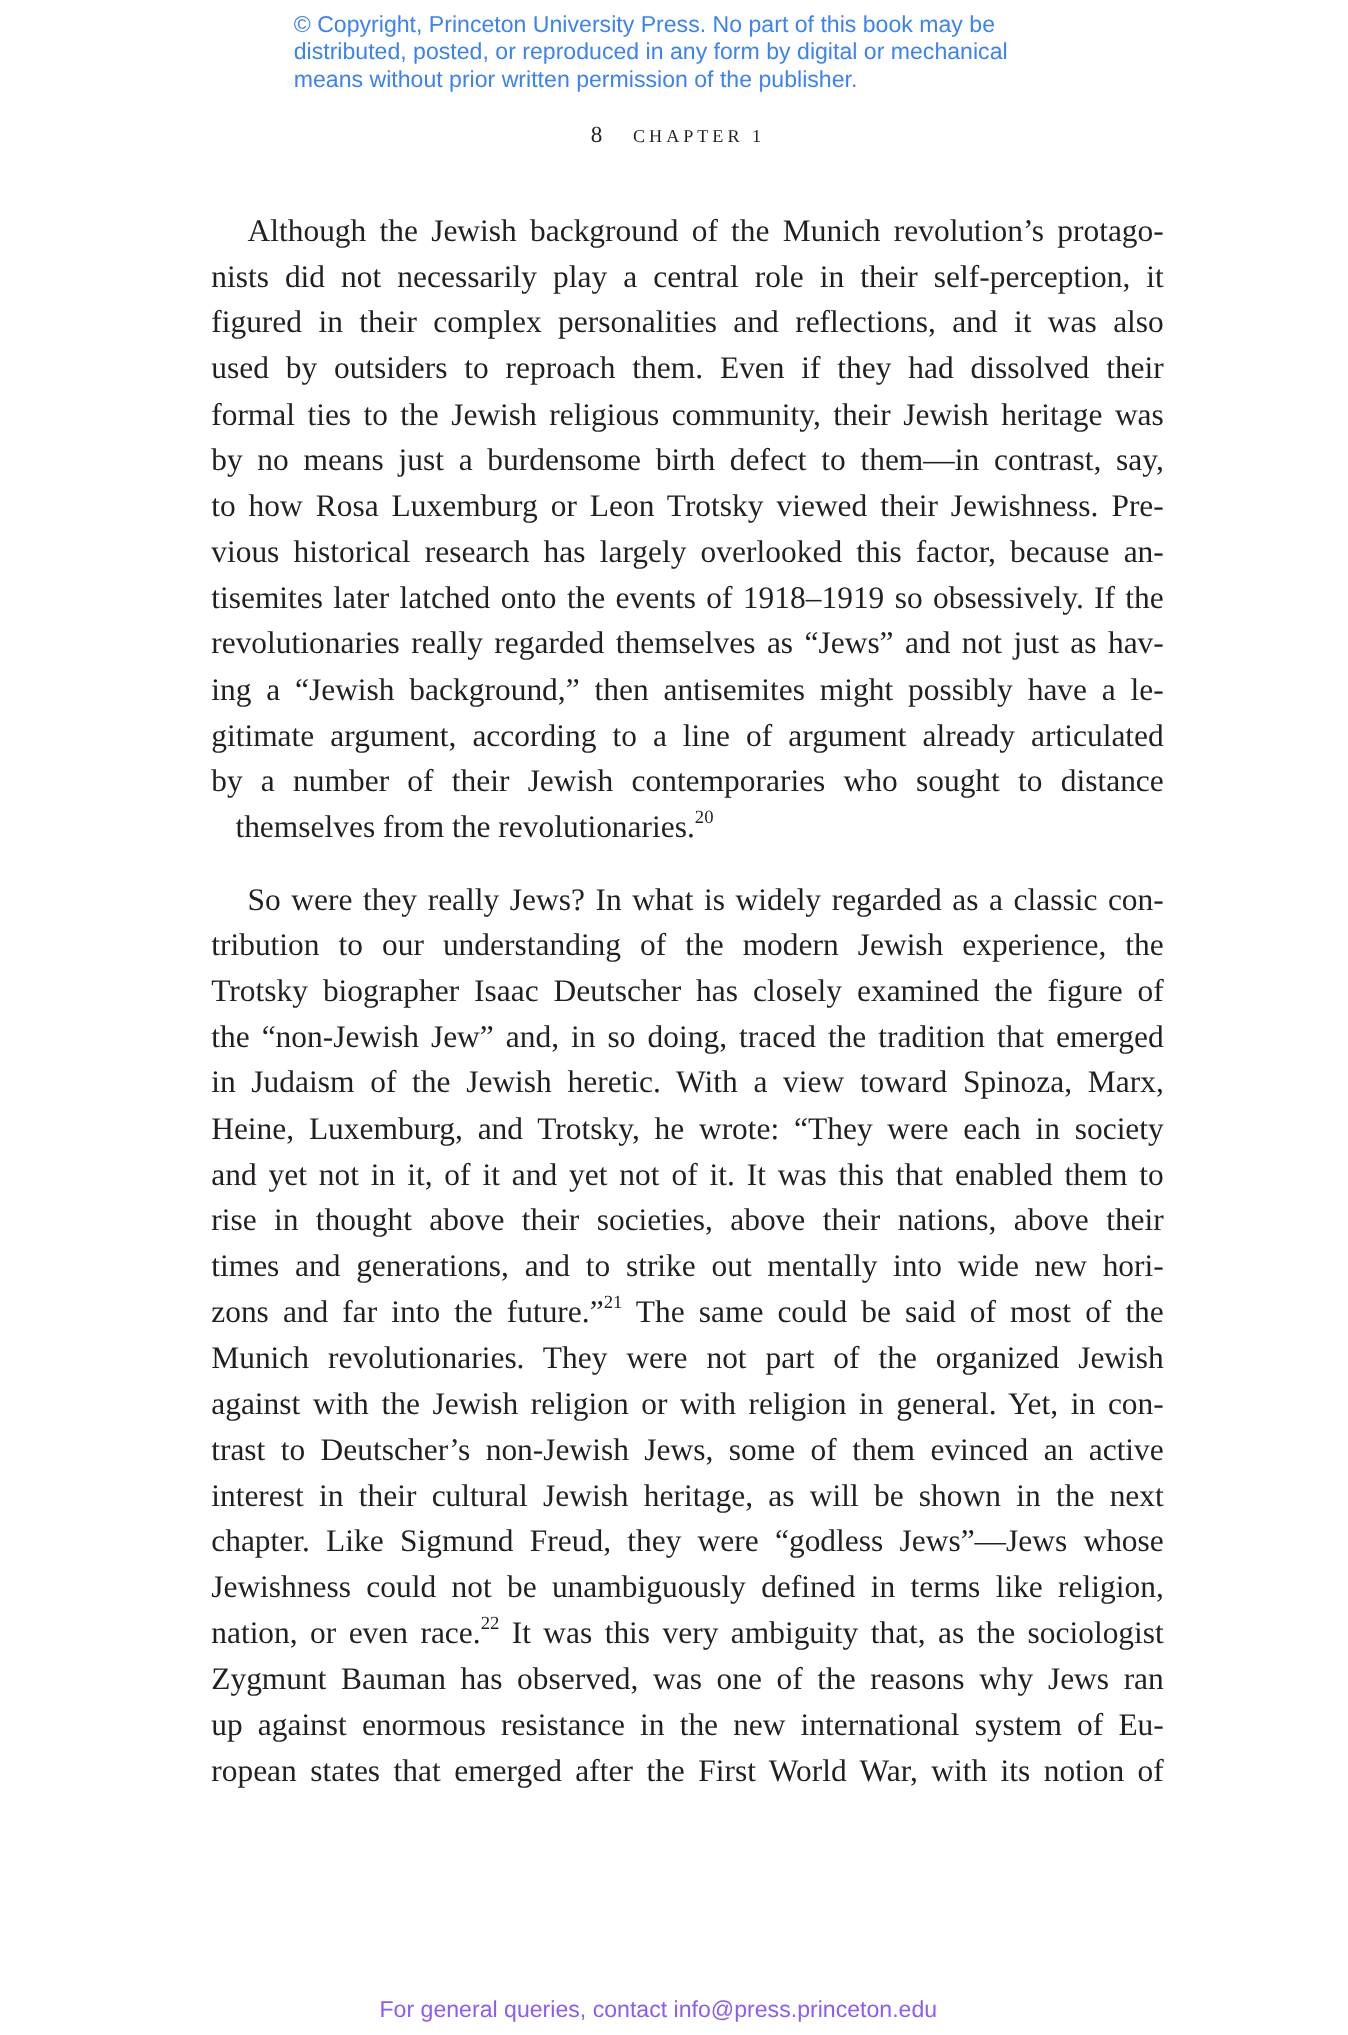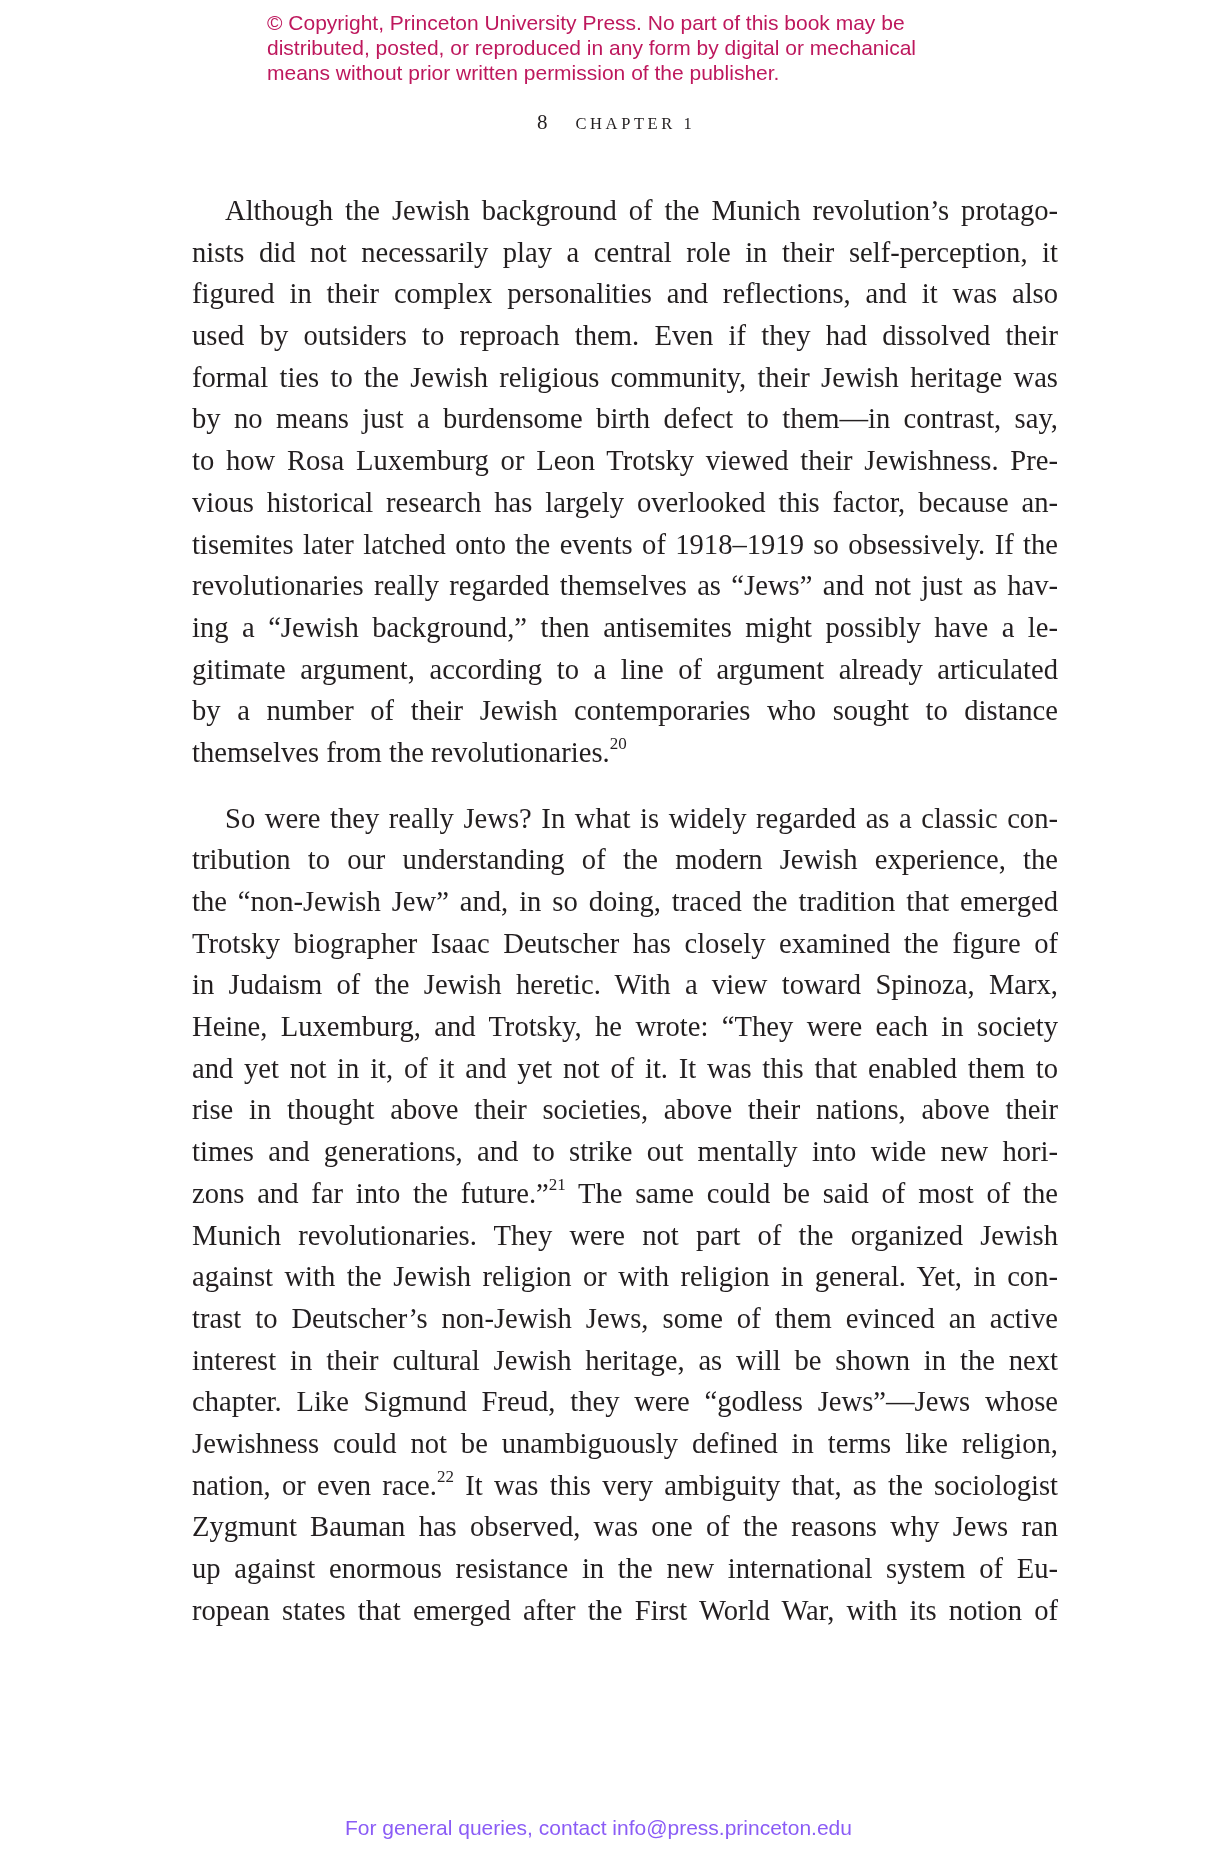--- a/index.html
+++ b/index.html
@@ -1,41 +1,41 @@
 <!DOCTYPE html>
 <html><head>
 <meta charset="utf-8">
 <style>
   html, body { margin: 0; padding: 0; background: #ffffff; }
   body { width: 1225px; height: 1850px; position: relative; overflow: hidden; color: #231f20; }
   .copyright {
     position: absolute; left: 267px; top: 10px; width: 700px;
     font-family: "Liberation Sans", sans-serif; font-size: 21px; line-height: 25px;
-    color: #be185d;
+    color: #3b82f6;
   }
   .copyright div { white-space: nowrap; }
   .running-head {
     position: absolute; left: 537px; top: 110px; height: 30px;
     font-family: "Liberation Serif", serif; font-size: 21px; color: #231f20;
     white-space: nowrap;
     text-align: right;
   }
   .running-head .folio { display: inline-block; margin-right: 28px; }
   .running-head .chapter { font-size: 16.5px; letter-spacing: 3.6px; }
   .body-text {
     position: absolute; left: 192px; top: 166px; width: 866px;
     font-family: "Liberation Serif", serif; font-size: 28.6px; line-height: 41.7px;
     color: #231f20;
   }
   .line {
     display: block; height: 41.7px; white-space: nowrap;
     text-align: justify; text-align-last: justify;
   }
   .line.indent { padding-left: 33px; margin-top: 24px; }
-  .line.last { text-align-last: left; }
+  .line.last { text-align-last: left; margin-left: 22px; }
   sup { font-size: 17px; line-height: 0; vertical-align: 0; position: relative; top: -13px; }
   .footer {
     position: absolute; left: 345px; top: 1815px; width: 540px;
     font-family: "Liberation Sans", sans-serif; font-size: 21px; line-height: 25px;
     color: #8b5cf6; white-space: nowrap;
   }
 </style>
 </head>
 <body>
 
@@ -62,22 +62,22 @@
       <span class="line"><span>tisemites later latched onto the events of 1918–1919 so obsessively. If the</span></span>
       <span class="line"><span>revolutionaries really regarded themselves as “Jews” and not just as hav-</span></span>
       <span class="line"><span>ing a “Jewish background,” then antisemites might possibly have a le-</span></span>
       <span class="line"><span>gitimate argument, according to a line of argument already articulated</span></span>
       <span class="line"><span>by a number of their Jewish contemporaries who sought to distance</span></span>
       <span class="line last"><span>themselves from the revolutionaries.</span><sup>20</sup></span>
     </div>
     <div>
       <span class="line indent"><span>So were they really Jews? In what is widely regarded as a classic con-</span></span>
       <span class="line"><span>tribution to our understanding of the modern Jewish experience, the</span></span>
+      <span class="line"><span>Trotsky biographer Isaac Deutscher has closely examined the figure of</span></span>
       <span class="line"><span>the “non-Jewish Jew” and, in so doing, traced the tradition that emerged</span></span>
-      <span class="line"><span>Trotsky biographer Isaac Deutscher has closely examined the figure of</span></span>
       <span class="line"><span>in Judaism of the Jewish heretic. With a view toward Spinoza, Marx,</span></span>
       <span class="line"><span>Heine, Luxemburg, and Trotsky, he wrote: “They were each in society</span></span>
       <span class="line"><span>and yet not in it, of it and yet not of it. It was this that enabled them to</span></span>
       <span class="line"><span>rise in thought above their societies, above their nations, above their</span></span>
       <span class="line"><span>times and generations, and to strike out mentally into wide new hori-</span></span>
       <span class="line"><span>zons and far into the future.”</span><sup>21</sup><span> The same could be said of most of the</span></span>
       <span class="line"><span>Munich revolutionaries. They were not part of the organized Jewish</span></span>
       <span class="line"><span>against with the Jewish religion or with religion in general. Yet, in con-</span></span>
       <span class="line"><span>trast to Deutscher’s non-Jewish Jews, some of them evinced an active</span></span>
       <span class="line"><span>interest in their cultural Jewish heritage, as will be shown in the next</span></span>

